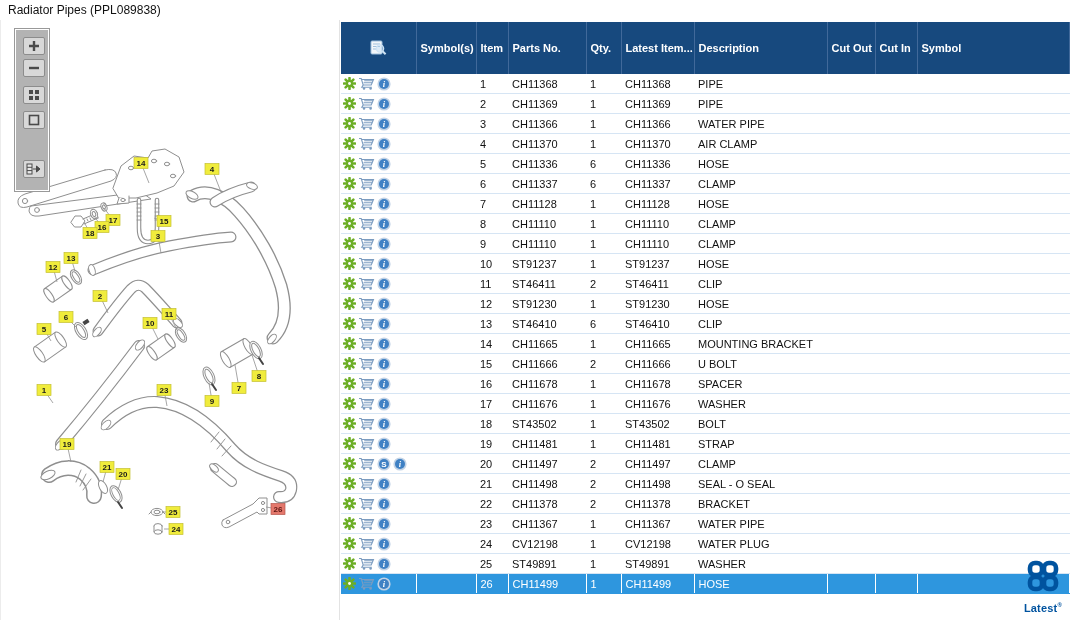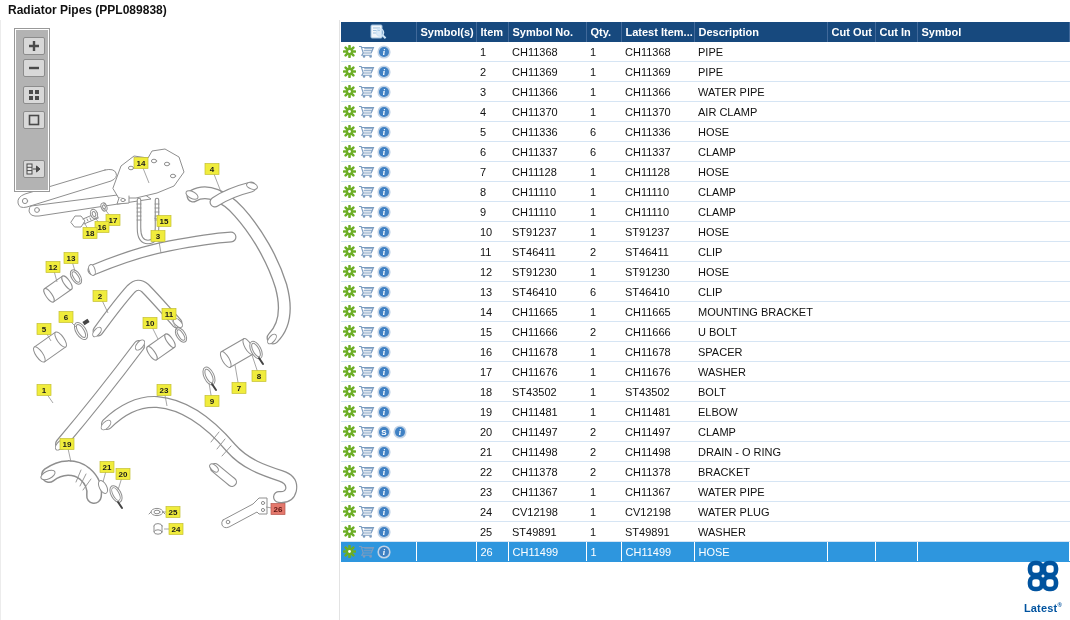--- a/index.html
+++ b/index.html
@@ -1,33 +1,33 @@
 <!DOCTYPE html>
 <html><head>
 <meta charset="utf-8">
 <style>
   html,body{margin:0;padding:0;background:#fff;font-family:"Liberation Sans",sans-serif;}
   .app{position:relative;width:1070px;height:620px;background:#fff;overflow:hidden;
        outline:1px solid #cfcfcf;}
   .titlebar{position:absolute;left:0;top:0;width:100%;height:20px;background:#fff;}
-  .titlebar span{position:absolute;left:8px;top:3px;font-size:12px;font-weight:bold;color:#111;}
+  .titlebar span{position:absolute;left:8px;top:3px;font-size:12px;font-weight:normal;color:#111;}
 
   
   .diagram-pane{position:absolute;left:0;top:20px;width:338px;height:600px;background:#fff;
                 border-right:1px solid #e3e3e3;border-left:1px solid #ececec;}
   #diagram-svg{position:absolute;left:0;top:0;}
   .dtoolbar{position:absolute;left:13px;top:8px;width:34px;height:162px;background:#b3b3b3;
             border:1px solid #999;box-shadow:inset 0 0 0 1px #fff;z-index:5;}
   .dtool-btn{position:absolute;left:8px;width:20px;height:16px;background:#d8d8d8;
              border:1px solid #8c8c8c;border-radius:2px;display:flex;align-items:center;
              justify-content:center;cursor:pointer;}
   
   .table-pane{position:absolute;left:341px;top:22px;width:729px;}
   table{border-collapse:collapse;table-layout:fixed;width:729px;font-size:11px;}
-  th{background:#17497e;color:#fff;font-weight:bold;height:20px;padding:0 4px;text-align:left;
+  th{background:#17497e;color:#fff;font-weight:bold;height:20px;padding:16px 4px;text-align:left;
      border-right:1px solid #41699a;white-space:nowrap;overflow:hidden;}
   th.c{text-align:center;}
   td{height:19px;border-bottom:1px solid #d6e5f4;padding:0 4px;color:#111;white-space:nowrap;
      overflow:hidden;background:#fff;}
   tr.selected td{background:#2e96de;color:#fff;border-right:1px solid rgba(255,255,255,.45);
                  border-bottom:1px solid #2e96de;}
   td.actions{padding:0 0 0 2px;}
   .rowicon{display:inline-block;vertical-align:middle;margin-right:2px;cursor:pointer;}
   
   .logo{position:absolute;left:1018px;top:560px;width:50px;text-align:center;}
@@ -405,21 +405,21 @@
       <thead>
           <tr id="thead-row">
             <th style="text-align: center;"><svg width="20" height="16" viewBox="0 0 20 16" style="vertical-align:middle">
                 <rect x="3" y="1" width="11" height="13" rx="1" fill="#f2f6fa" stroke="#9fc0dd"></rect>
                 <path d="M5 4 h7 M5 6.5 h7 M5 9 h4" stroke="#9fc0dd" fill="none"></path>
                 <circle cx="12" cy="8.5" r="3.6" fill="rgba(190,220,245,.4)" stroke="#cfe4f5" stroke-width="1.4"></circle>
                 <line x1="14.6" y1="11.2" x2="17.6" y2="14.2" stroke="#cfe4f5" stroke-width="2"></line>
               </svg></th>
             <th class="c">Symbol(s)</th>
             <th>Item</th>
-            <th>Symbol No.</th>
+            <th>Parts No.</th>
             <th>Qty.</th>
             <th>Latest Item...</th>
             <th>Description</th>
             <th>Cut Out</th>
             <th>Cut In</th>
             <th>Symbol</th>
           </tr>
         </thead>
       <tbody id="tbody">
           <tr>
@@ -1037,21 +1037,21 @@
               </svg><svg class="rowicon" width="14" height="14" viewBox="0 0 14 14">
                 <circle cx="7" cy="7" r="6.6" fill="#c2d3e6"></circle>
                 <circle cx="7" cy="7" r="5" fill="#3f81c4"></circle>
                 <text x="7" y="10" text-anchor="middle" font-family="Liberation Serif,serif" font-size="8.5" font-style="italic" font-weight="bold" fill="#fff">i</text>
               </svg></td>
             <td></td>
             <td>19</td>
             <td>CH11481</td>
             <td>1</td>
             <td>CH11481</td>
-            <td>ELBOW</td>
+            <td>STRAP</td>
             <td></td>
             <td></td>
             <td></td>
           </tr>
           <tr>
             <td class="actions"><svg class="rowicon" width="13" height="13" viewBox="0 0 13 13">
                 <g stroke="#6cae25" stroke-width="2.6" stroke-linecap="round">
                   <line x1="6.5" y1="1" x2="6.5" y2="12"></line>
                   <line x1="1" y1="6.5" x2="12" y2="6.5"></line>
                   <line x1="2.6" y1="2.6" x2="10.4" y2="10.4"></line>
@@ -1107,21 +1107,21 @@
               </svg><svg class="rowicon" width="14" height="14" viewBox="0 0 14 14">
                 <circle cx="7" cy="7" r="6.6" fill="#c2d3e6"></circle>
                 <circle cx="7" cy="7" r="5" fill="#3f81c4"></circle>
                 <text x="7" y="10" text-anchor="middle" font-family="Liberation Serif,serif" font-size="8.5" font-style="italic" font-weight="bold" fill="#fff">i</text>
               </svg></td>
             <td></td>
             <td>21</td>
             <td>CH11498</td>
             <td>2</td>
             <td>CH11498</td>
-            <td>DRAIN - O RING</td>
+            <td>SEAL - O SEAL</td>
             <td></td>
             <td></td>
             <td></td>
           </tr>
           <tr>
             <td class="actions"><svg class="rowicon" width="13" height="13" viewBox="0 0 13 13">
                 <g stroke="#6cae25" stroke-width="2.6" stroke-linecap="round">
                   <line x1="6.5" y1="1" x2="6.5" y2="12"></line>
                   <line x1="1" y1="6.5" x2="12" y2="6.5"></line>
                   <line x1="2.6" y1="2.6" x2="10.4" y2="10.4"></line>

